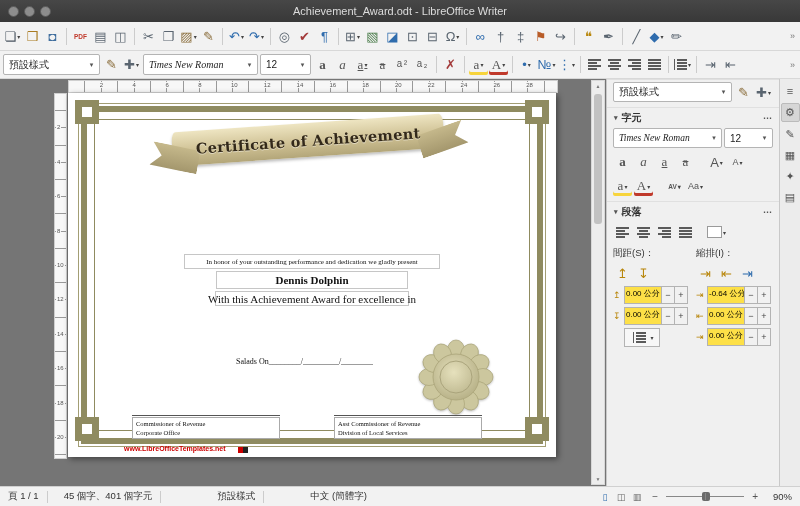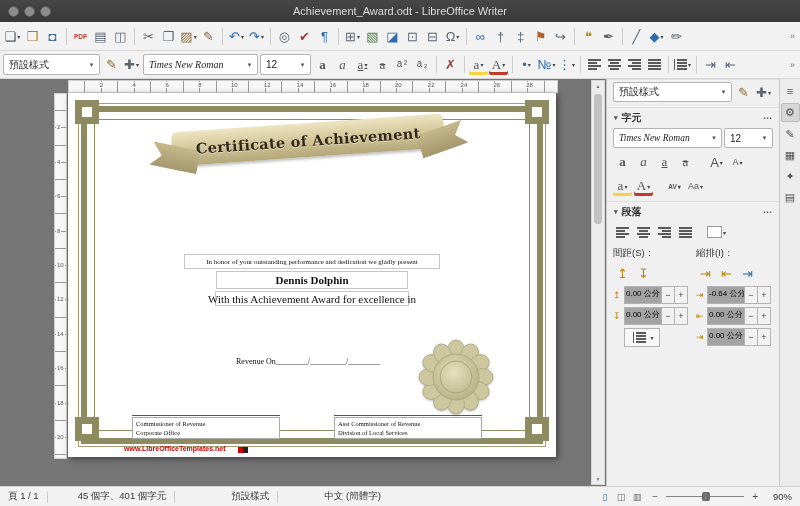--- a/index.html
+++ b/index.html
@@ -105,34 +105,34 @@
   .grow{flex:1;}
   .sidebar .combo{height:18px;}
   .sidebar .combo-size{width:40px;}
   .sidebar .font-val{width:100%;font-size:9.5px;}
   .pgrid{display:flex;padding:0 6px;gap:6px;}
   .pcol{flex:1;display:flex;flex-direction:column;gap:3px;}
   .plabel{font-size:9.5px;color:#333;padding-top:3px;}
   .pcol .sb-row{padding:0;}
   .spin{display:flex;align-items:center;}
   .spin-ic{width:11px;font-size:9px;color:#b8860b;}
-  .spin-val{width:34px;height:16px;border:1px solid #b3b3b3;background:#a3a3a3;font-size:8px;line-height:14px;padding:0 1px;overflow:hidden;white-space:nowrap;}
+  .spin-val{width:34px;height:16px;border:1px solid #b3b3b3;background:#fde047;font-size:8px;line-height:14px;padding:0 1px;overflow:hidden;white-space:nowrap;}
   .spin-btn{width:12px;height:16px;border:1px solid #b3b3b3;border-left:none;background:#f1f1f1;font-size:9px;display:flex;align-items:center;justify-content:center;color:#444;}
   .lsbtn{width:34px;height:17px;border:1px solid #b3b3b3;background:#f7f7f7;display:flex;align-items:center;justify-content:center;gap:1px;margin-left:11px;}
   .lsbtn .dd{font-size:6px;color:#444;}
 
   
   .tabstrip{width:20px;background:#ececec;border-left:1px solid #c9c9c9;display:flex;flex-direction:column!important;align-items:center;padding-top:3px;gap:4px;flex:none;}
   .tabstrip .t-icon{width:17px;height:17px;font-size:11px;color:#555;}
   .tabstrip .t-icon.active{background:#d6d6d6;border:1px solid #bbb;}
 
   
   .statusbar{height:19px;background:#f2f2f2;border-top:1px solid #d0d0d0;display:flex;align-items:center;font-size:9.5px;color:#333;padding:0 8px;gap:8px;flex:none;}
   .sdiv{width:1px;height:12px;background:#ccc;}
-  .ml1{margin-left:22px;} .ml2{margin-left:48px;} .ml3{margin-left:38px;}
+  .ml1{margin-left:8px;} .ml2{margin-left:48px;} .ml3{margin-left:38px;}
   .spacer{flex:1;}
   .viewicons{display:flex;gap:2px;}
   .viewicons .t-icon{width:14px;height:14px;font-size:9px;color:#666;}
   .viewicons .t-icon.active{color:#2f6cad;}
   .zoomout,.zoomin{font-size:10px;color:#555;}
   .zslider{width:78px;height:13px;position:relative;}
   .zslider::before{content:"";position:absolute;left:0;right:0;top:6px;height:1px;background:#888;}
   .zslider::after{content:"";position:absolute;left:50%;top:3px;width:1px;height:7px;background:#888;}
   .zhandle{position:absolute;left:36px;top:2px;width:8px;height:9px;background:#6b6b6b;border-radius:2px;}
   .zoomval{width:26px;text-align:right;}
@@ -286,21 +286,21 @@
         <div class="corner bl"></div>
         <div class="corner br"></div>
 
         <div class="ribbon">
           <span class="ribbon-text">Certificate of Achievement</span>
         </div>
 
         <div class="box cert-name">Dennis Dolphin</div>
         <div class="box cert-sub">In honor of your outstanding performance and dedication we gladly present</div>
         <div class="box cert-line2">With this Achievement Award for excellence in</div>
-        <div class="cert-date">Revenue On________/_________/________</div>
+        <div class="cert-date">Salads On________/_________/________</div>
 
         <svg class="rosette" width="80" height="80" viewBox="0 0 80 80">
           <defs>
             <radialGradient id="sg" cx="45%" cy="40%" r="65%">
               <stop offset="0" stop-color="#e6e1bd"></stop>
               <stop offset="1" stop-color="#b5af85"></stop>
             </radialGradient>
           </defs>
           <g fill="#ccc79e" stroke="#a9a378" stroke-width="0.7">
             <ellipse transform="rotate(0 40 40)" cx="40" cy="13" rx="8.5" ry="10"></ellipse>

